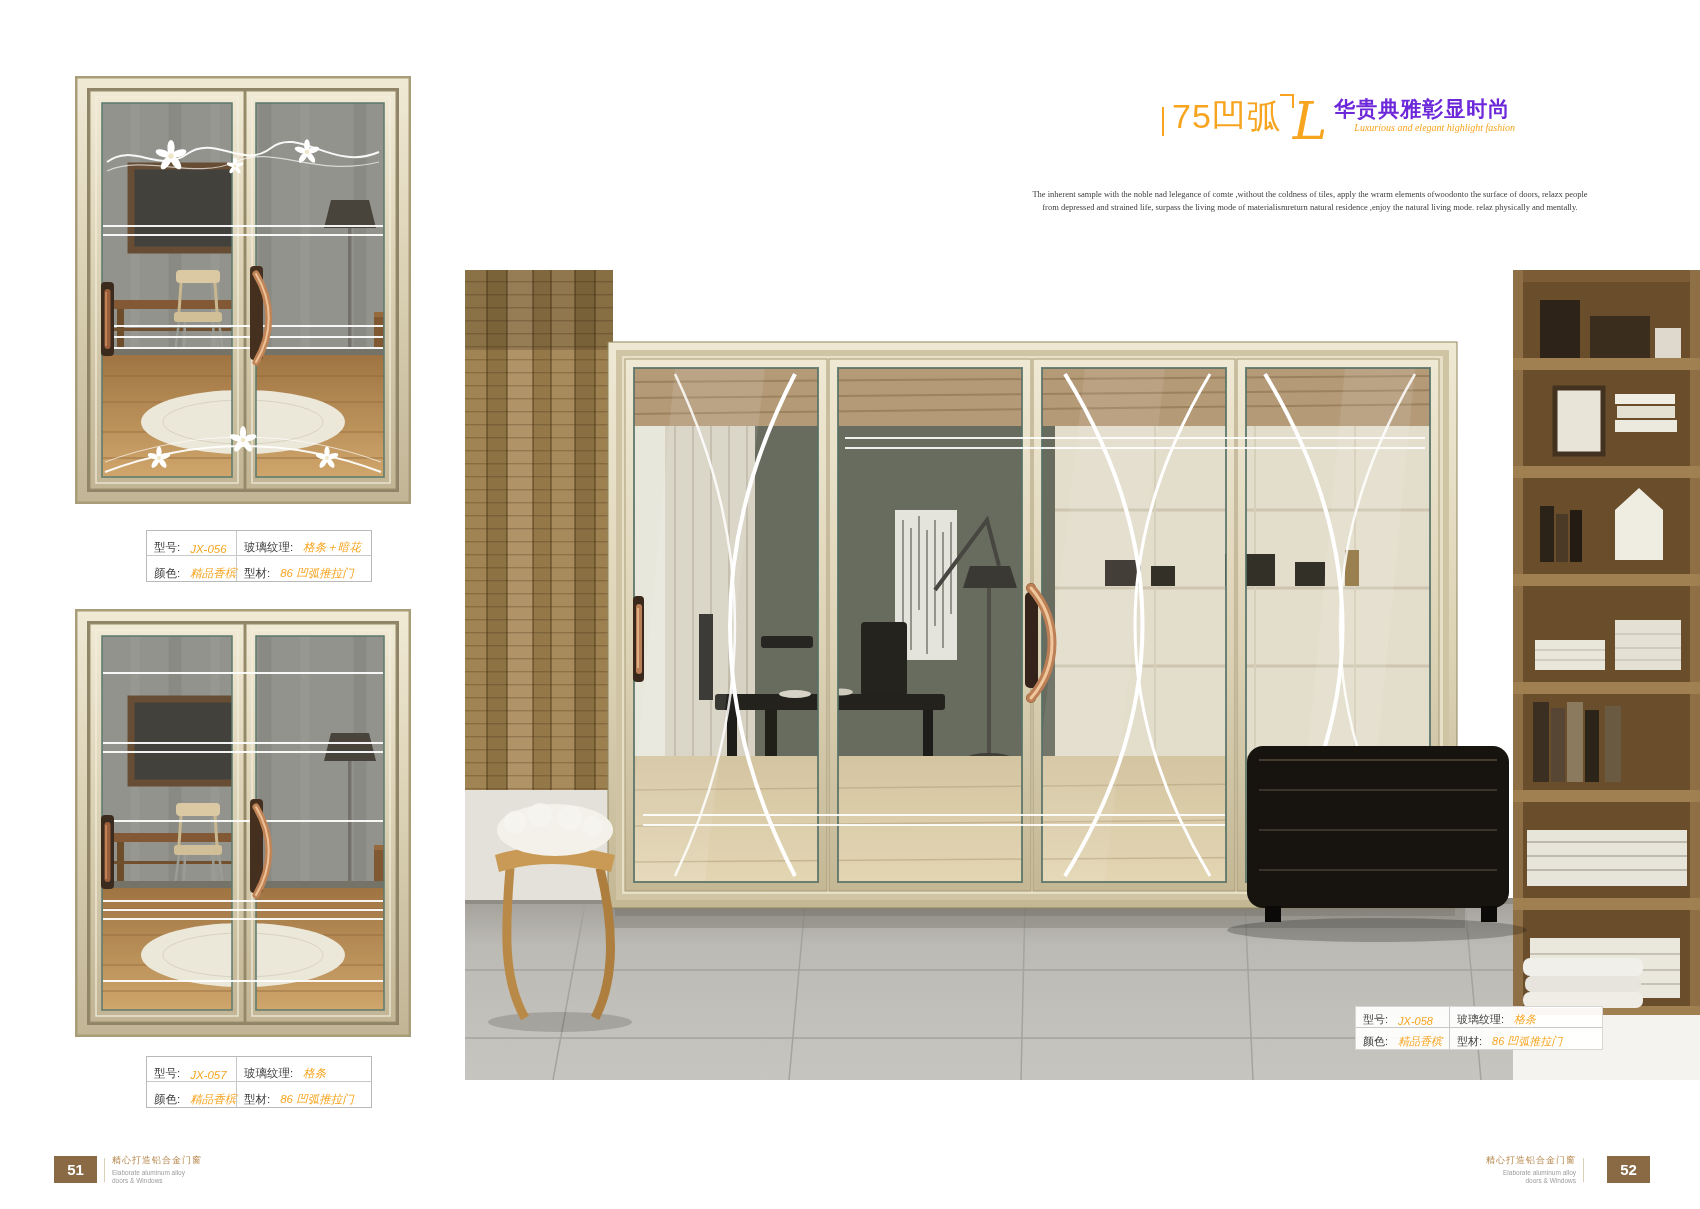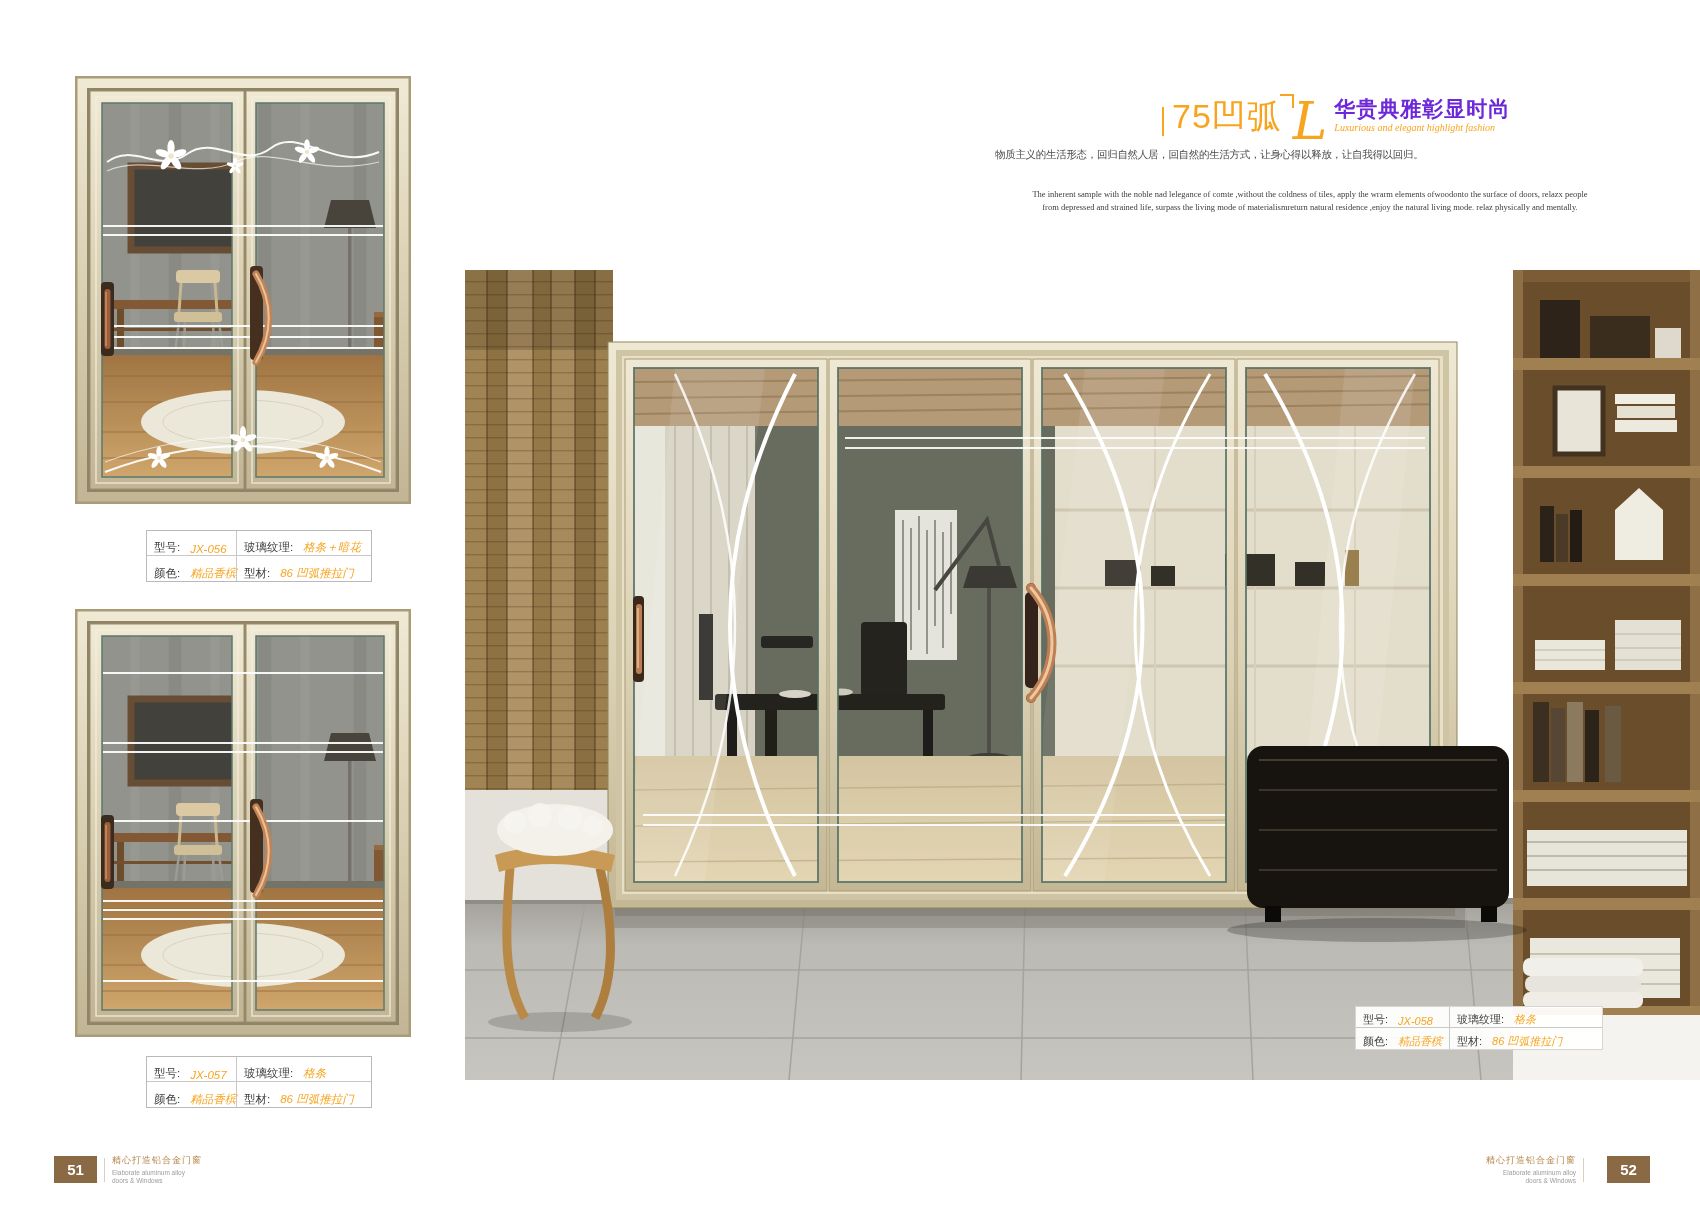--- a/index.html
+++ b/index.html
@@ -28,21 +28,21 @@
         background:rgba(255,255,255,.94);border-color:#d7d6d2;}
 
   
   .brandline{position:absolute;left:1168px;top:94px;display:flex;align-items:flex-end;gap:7px;}
   .brand{position:relative;font-size:34px;line-height:1;color:var(--accent);letter-spacing:1px;padding:0 4px;}
   .brand::before{content:"";position:absolute;left:-6px;top:8px;bottom:-3px;border-left:2px solid var(--accent);}
   .brand::after{content:"";position:absolute;right:-8px;top:-5px;width:12px;height:12px;border-top:2px solid var(--accent);border-right:2px solid var(--accent);}
   .script-l{font-family:"DejaVu Serif",serif;font-style:italic;font-size:52px;line-height:.75;color:var(--accent);transform:translateY(8px);}
   .title-col{display:flex;flex-direction:column;}
   .cn-title{font-size:21px;font-weight:bold;color:#6d28d9;letter-spacing:1px;line-height:1.1;}
-  .en-sub{font-family:"Liberation Serif",serif;font-style:italic;font-size:10px;color:var(--accent);margin-top:2px;}
+  .en-sub{font-family:"Liberation Serif",serif;font-style:italic;font-size:10px;color:var(--accent);margin-top:2px;margin-left:20px;}
 
   
   .cn-par{position:absolute;left:995px;top:141px;width:650px;color:#4c4c4c;
         font-size:10.5px;letter-spacing:-.3px;line-height:26px;white-space:nowrap;}
   .en-par{position:absolute;left:988px;top:188px;width:644px;text-align:center;
         font-family:Liberation Serif, serif;font-size:8.5px;color:#3d3d3d;line-height:12.5px;white-space:nowrap;}
 
   
   .hero{position:absolute;left:465px;top:270px;width:1235px;height:810px;}
   .hero svg{position:absolute;left:0;top:0;}
@@ -311,21 +311,20 @@
   <div class="brandline">
     <div class="brand">75凹弧</div>
     <div class="script-l">L</div>
     <div class="title-col">
       <div class="cn-title">华贵典雅彰显时尚</div>
       <div class="en-sub">Luxurious and elegant highlight fashion</div>
     </div>
   </div>
 
   <div class="cn-par">
-    <div>物质主义的生活形态，回归自然人居，回自然的生活方式，让身心得以释放，让自我得以回归。</div>
   </div>
   <div class="en-par">
     <div>The inherent sample with the noble nad lelegance of comte ,without the coldness of tiles, apply the wrarm elements ofwoodonto the surface of doors, relazx people</div>
     <div>from depressed and strained life, surpass the living mode of materialismreturn natural residence ,enjoy the natural living mode. relaz physically and mentally.</div>
   </div>
 
   <div class="hero">
     <svg width="1235" height="810" viewBox="0 0 1235 810">
       <defs>
         <linearGradient id="frGH" x1="0" y1="0" x2="0" y2="1">

